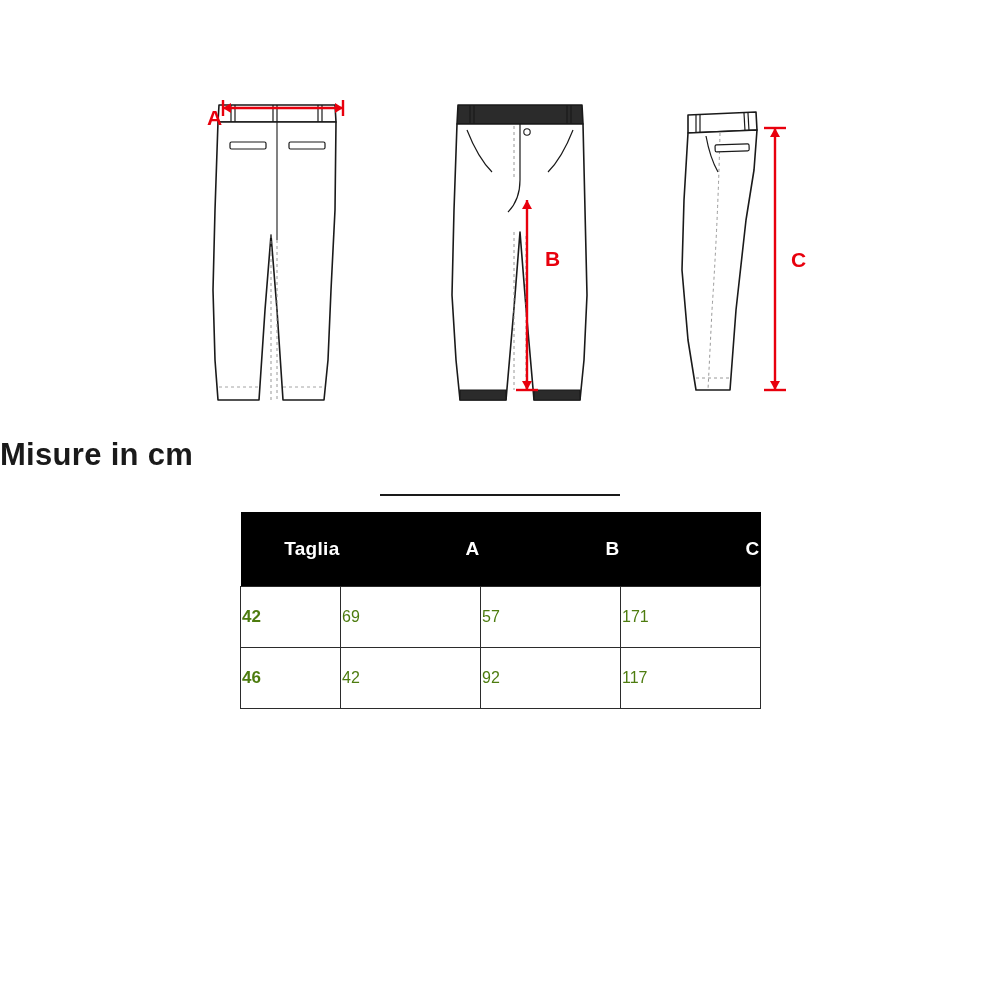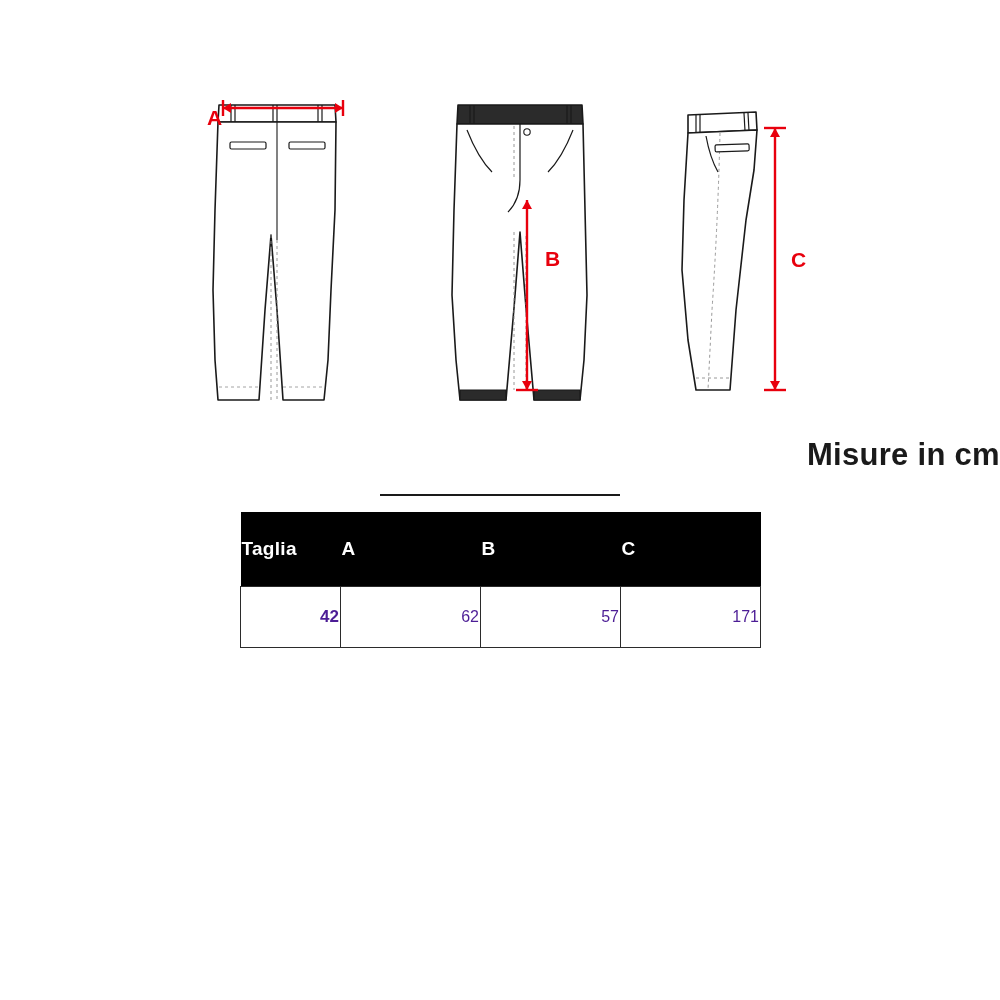--- a/index.html
+++ b/index.html
@@ -49,21 +49,21 @@
   .dim-a { left: 207px; top: 106px; }
   .dim-b { left: 545px; top: 247px; }
   .dim-c { left: 791px; top: 248px; }
 
   
   .title {
     position: absolute;
     left: 0;
     top: 437px;
     width: 1000px;
-    text-align: right;
+    text-align: left;
     font-size: 31px;
     font-weight: bold;
     letter-spacing: 0.3px;
     color: #1a1a1a;
   }
   .title-rule {
     position: absolute;
     left: 380px;
     top: 494px;
     width: 240px;
@@ -82,29 +82,29 @@
     border-collapse: collapse;
     width: 520px;
     table-layout: fixed;
   }
   table.size-table thead th {
     background: #000000;
     color: #ffffff;
     font-size: 19px;
     font-weight: bold;
     height: 72px;
-    text-align: left;
+    text-align: right;
     border: none;
     letter-spacing: 0.3px;
   }
   table.size-table tbody td {
     height: 58px;
-    text-align: right;
+    text-align: left;
     font-size: 16px;
-    color: #4c1d95;
+    color: #4d7c0f;
     border: 1px solid #2b2b2b;
     background: #ffffff;
   }
   table.size-table tbody td.size-col {
     font-weight: bold;
     font-size: 17px;
   }
   .col-size  { width: 100px; }
   .col-gen   { width: 140px; }
 </style>
@@ -251,21 +251,27 @@
         <tr>
           <th>Taglia</th>
           <th>A</th>
           <th>B</th>
           <th>C</th>
         </tr>
       </thead>
       <tbody>
         <tr>
           <td class="size-col">42</td>
-          <td>62</td>
+          <td>69</td>
           <td>57</td>
           <td>171</td>
+        </tr>
+        <tr>
+          <td class="size-col">46</td>
+          <td>42</td>
+          <td>92</td>
+          <td>117</td>
         </tr>
       </tbody>
     </table>
   </div>
 
 </div>
 
 </body></html>

